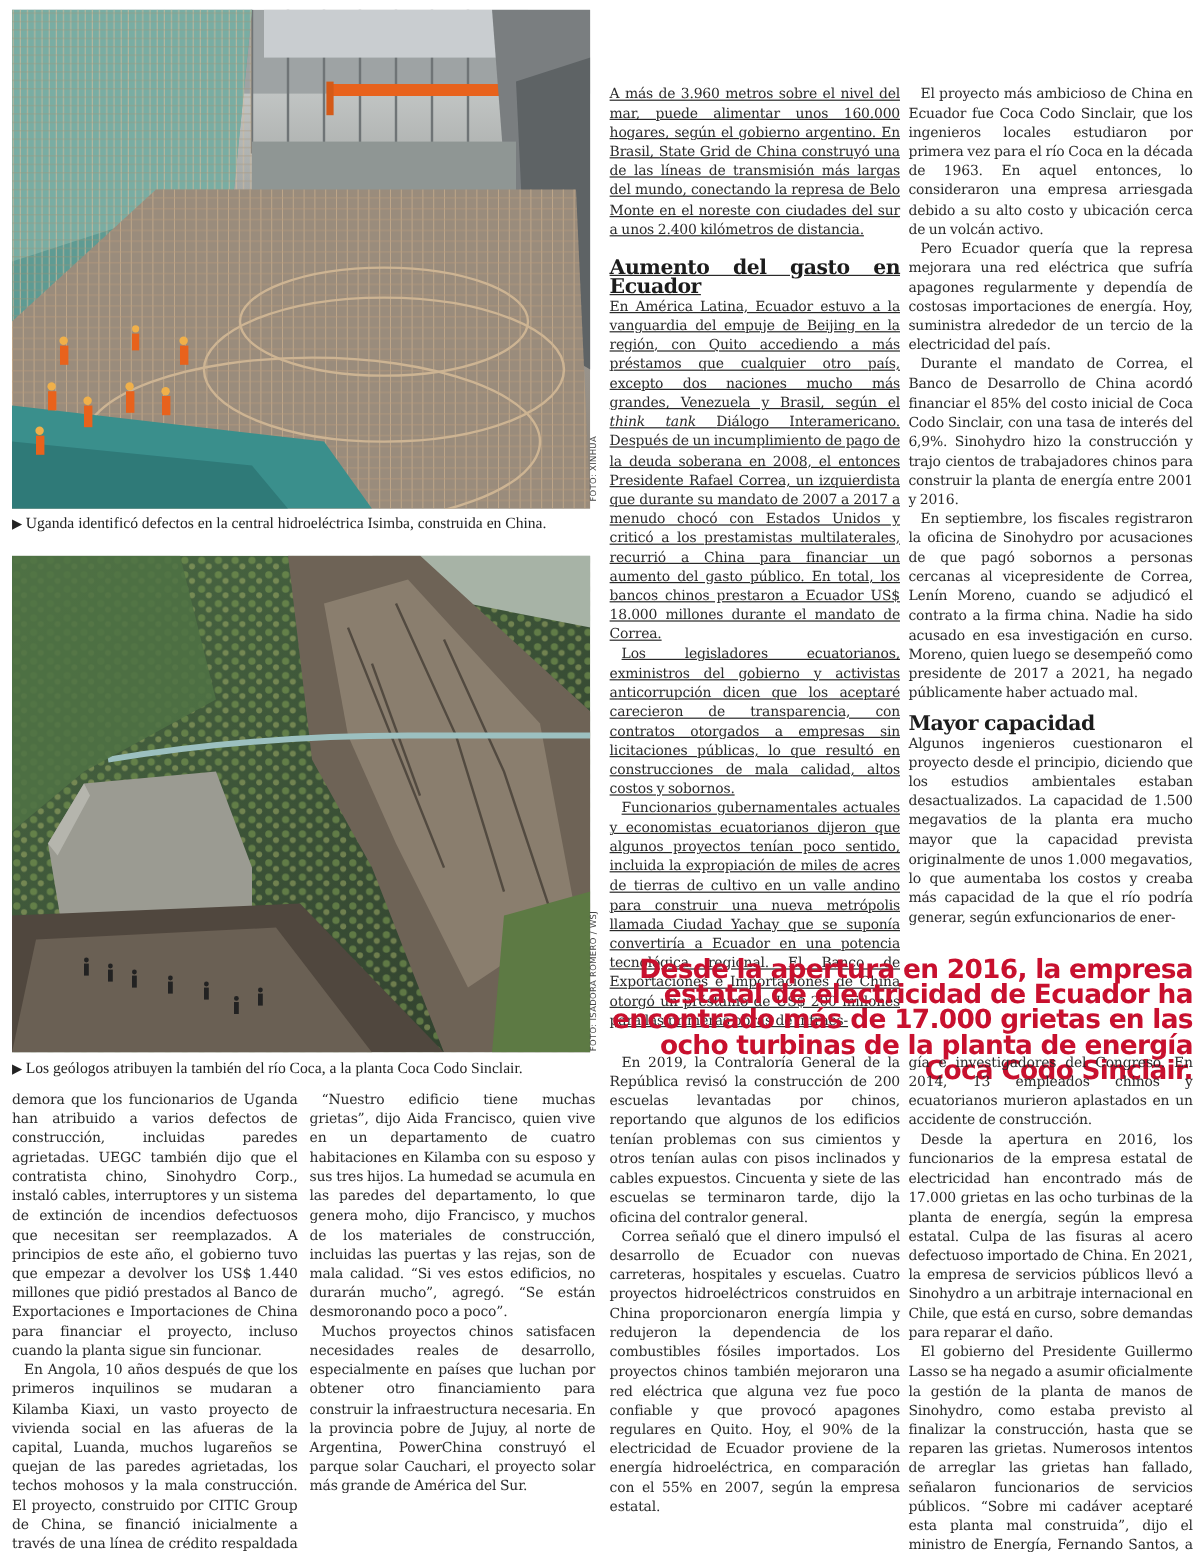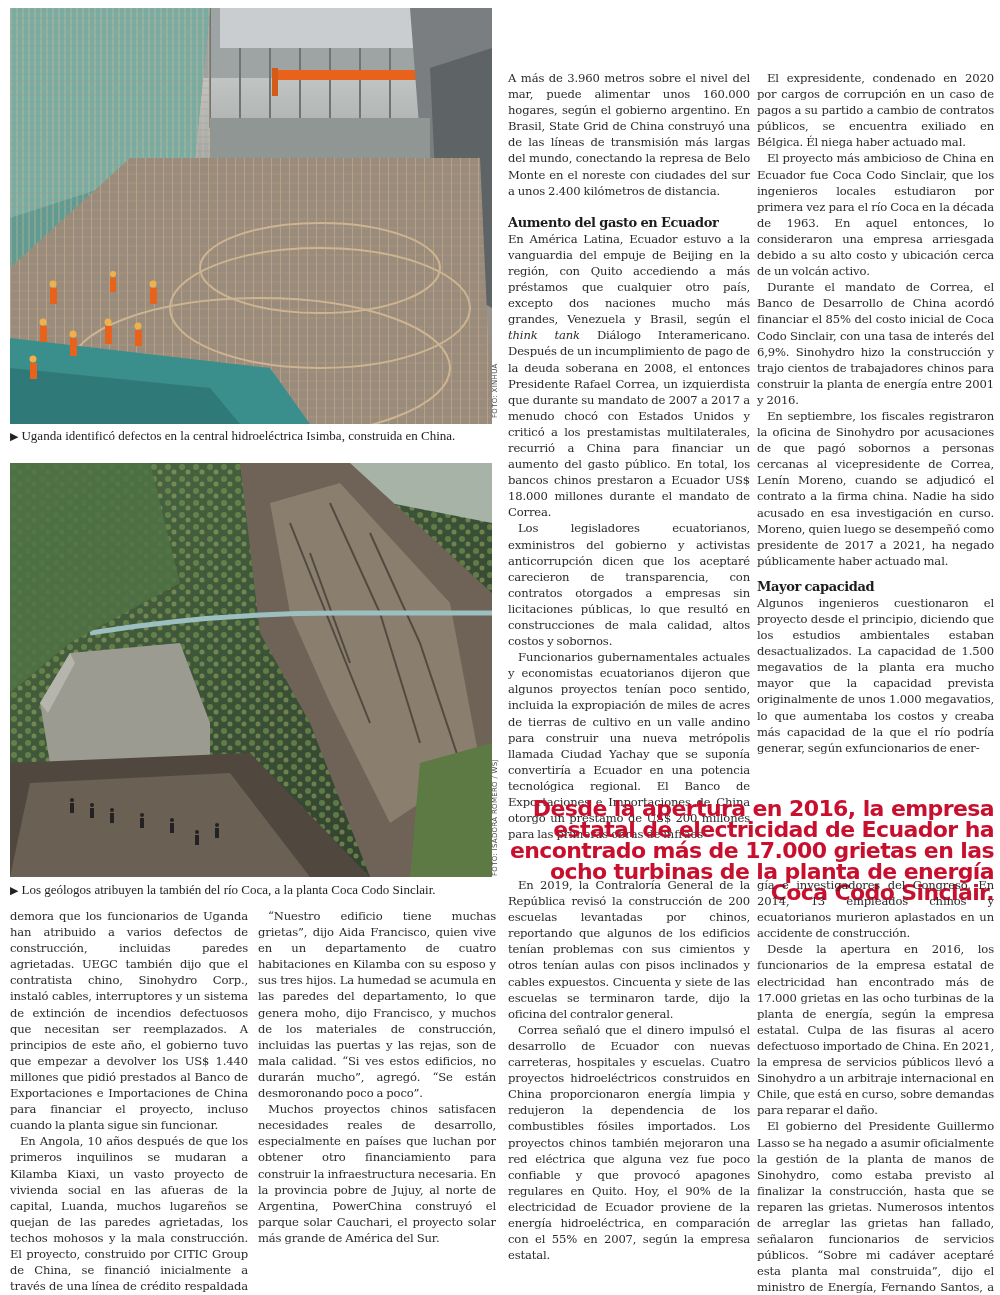--- a/index.html
+++ b/index.html
@@ -2,21 +2,21 @@
 <html><head>
 <meta charset="utf-8">
 <style>
   html, body { margin: 0; padding: 0; background: #ffffff; }
   body { width: 1000px; height: 1295px; position: relative; overflow: hidden;
          font-family: "DejaVu Serif", "Liberation Serif", serif; color: #2a2a2a; }
   .col { position: absolute; font-size: 11.6px; line-height: 16.1px; text-align: justify;
          hyphens: manual; letter-spacing: -0.15px; word-spacing: -0.5px; }
   .col p { margin: 0; text-indent: 10px; }
   .col p.noindent { text-indent: 0; }
-  .col h3 { margin: 10px 0 0 0; font-size: 13px; line-height: 16px; font-weight: bold;
+  .col h3 { margin: 10px 0 0 0; font-size: 17px; line-height: 16px; font-weight: bold;
             font-family: "DejaVu Serif", serif; letter-spacing: -0.4px; color: #1c1c1c; }
   .photo { position: absolute; overflow: hidden; }
   .caption { position: absolute; font-size: 11.6px; line-height: 15px; color: #222;
              font-family: "Liberation Serif", "DejaVu Serif", serif; font-size: 13px; }
   .caption .tri { font-size: 11px; margin-right: 3px; }
   .credit { position: absolute; font-family: "DejaVu Sans", sans-serif; font-size: 7px;
             color: #444; transform: rotate(-90deg); transform-origin: left top; white-space: nowrap; letter-spacing: 0.3px; }
   .pullquote { position: absolute; left: 508px; top: 798px; width: 486px; text-align: right;
                font-family: "DejaVu Sans", "Liberation Sans", sans-serif; font-weight: bold;
                color: #c8102e; font-size: 22px; line-height: 21px; letter-spacing: -0.6px; }
@@ -162,31 +162,31 @@
 
     <polygon points="0,0 140,0 170,120 60,180 0,230" fill="#4f7244" opacity="0.85"></polygon>
     <polygon points="410,300 482,280 482,414 400,414" fill="#5d7a44"></polygon>
   </svg>
 </div>
 <div class="credit" style="left:491px; top:876px;">FOTO: ISADORA ROMERO / WSJ</div>
 <div class="caption" style="left:10px; top:882px; width:490px;">
   <span class="tri">▶</span><span>Los geólogos atribuyen la también del río Coca, a la planta Coca Codo Sinclair.</span>
 </div>
 
-<div class="col" style="left:508px; top:70px; width:242px;">
+<div class="col" style="left:508px; top:70px; width:242px;text-decoration:underline;">
   <p class="noindent">A más de 3.960 metros sobre el nivel del mar, puede alimentar unos 160.000 hogares, según el gobierno argentino. En Brasil, State Grid de China construyó una de las líneas de transmisión más largas del mundo, conectando la represa de Belo Monte en el noreste con ciudades del sur a unos 2.400 kilómetros de distancia.</p>
   <h3 style="margin-top:16px;">Aumento del gasto en Ecuador</h3>
   <p class="noindent"><span>En América Latina, Ecuador estuvo a la vanguardia del empuje de Beijing en la región, con Quito accediendo a más préstamos que cualquier otro país, excepto dos naciones mucho más grandes, Venezuela y Brasil, según el</span> <i>think tank</i> <span>Diálogo Interamericano. Después de un incumplimiento de pago de la deuda soberana en 2008, el entonces Presidente Rafael Correa, un izquierdista que durante su mandato de 2007 a 2017 a menudo chocó con Estados Unidos y criticó a los prestamistas multilaterales, recurrió a China para financiar un aumento del gasto público. En total, los bancos chinos prestaron a Ecuador US$ 18.000 millones durante el mandato de Correa.</span></p>
   <p>Los legisladores ecuatorianos, exministros del gobierno y activistas anticorrupción dicen que los aceptaré carecieron de transparencia, con contratos otorgados a empresas sin licitaciones públicas, lo que resultó en construcciones de mala calidad, altos costos y sobornos.</p>
   <p>Funcionarios gubernamentales actuales y economistas ecuatorianos dijeron que algunos proyectos tenían poco sentido, incluida la expropiación de miles de acres de tierras de cultivo en un valle andino para construir una nueva metrópolis llamada Ciudad Yachay que se suponía convertiría a Ecuador en una potencia tecnológica regional. El Banco de Exportaciones e Importaciones de China otorgó un préstamo de US$ 200 millones para las primeras obras de infraes-</p>
 </div>
 
 <div class="col" style="left:757px; top:70px; width:237px;">
-  <p>El expresidente, condenado en 2020 por cargos de corrupción en un caso de pagos a su partido a cambio de contratos públicos, se encuentra exiliado en Bélgica. Él niega haber actuado mal.</p>
   <p>El proyecto más ambicioso de China en Ecuador fue Coca Codo Sinclair, que los ingenieros locales estudiaron por primera vez para el río Coca en la década de 1963. En aquel entonces, lo consideraron una empresa arriesgada debido a su alto costo y ubicación cerca de un volcán activo.</p>
+  <p>Pero Ecuador quería que la represa mejorara una red eléctrica que sufría apagones regularmente y dependía de costosas importaciones de energía. Hoy, suministra alrededor de un tercio de la electricidad del país.</p>
   <p>Durante el mandato de Correa, el Banco de Desarrollo de China acordó financiar el 85% del costo inicial de Coca Codo Sinclair, con una tasa de interés del 6,9%. Sinohydro hizo la construcción y trajo cientos de trabajadores chinos para construir la planta de energía entre 2001 y 2016.</p>
   <p>En septiembre, los fiscales registraron la oficina de Sinohydro por acusaciones de que pagó sobornos a personas cercanas al vicepresidente de Correa, Lenín Moreno, cuando se adjudicó el contrato a la firma china. Nadie ha sido acusado en esa investigación en curso. Moreno, quien luego se desempeñó como presidente de 2017 a 2021, ha negado públicamente haber actuado mal.</p>
   <h3>Mayor capacidad</h3>
   <p class="noindent">Algunos ingenieros cuestionaron el proyecto desde el principio, diciendo que los estudios ambientales estaban desactualizados. La capacidad de 1.500 megavatios de la planta era mucho mayor que la capacidad prevista originalmente de unos 1.000 megavatios, lo que aumentaba los costos y creaba más capacidad de la que el río podría generar, según exfuncionarios de ener-</p>
 </div>
 
 <div class="pullquote">Desde la apertura en 2016, la empresa estatal de electricidad de Ecuador ha encontrado más de 17.000 grietas en las ocho turbinas de la planta de energía Coca Codo Sinclair.</div>
 
 <div class="col" style="left:10px; top:908px; width:238px;">
   <p class="noindent">demora que los funcionarios de Uganda han atribuido a varios defectos de construcción, incluidas paredes agrietadas. UEGC también dijo que el contratista chino, Sinohydro Corp., instaló cables, interruptores y un sistema de extinción de incendios defectuosos que necesitan ser reemplazados. A principios de este año, el gobierno tuvo que empezar a devolver los US$ 1.440 millones que pidió prestados al Banco de Exportaciones e Importaciones de China para financiar el proyecto, incluso cuando la planta sigue sin funcionar.</p>

